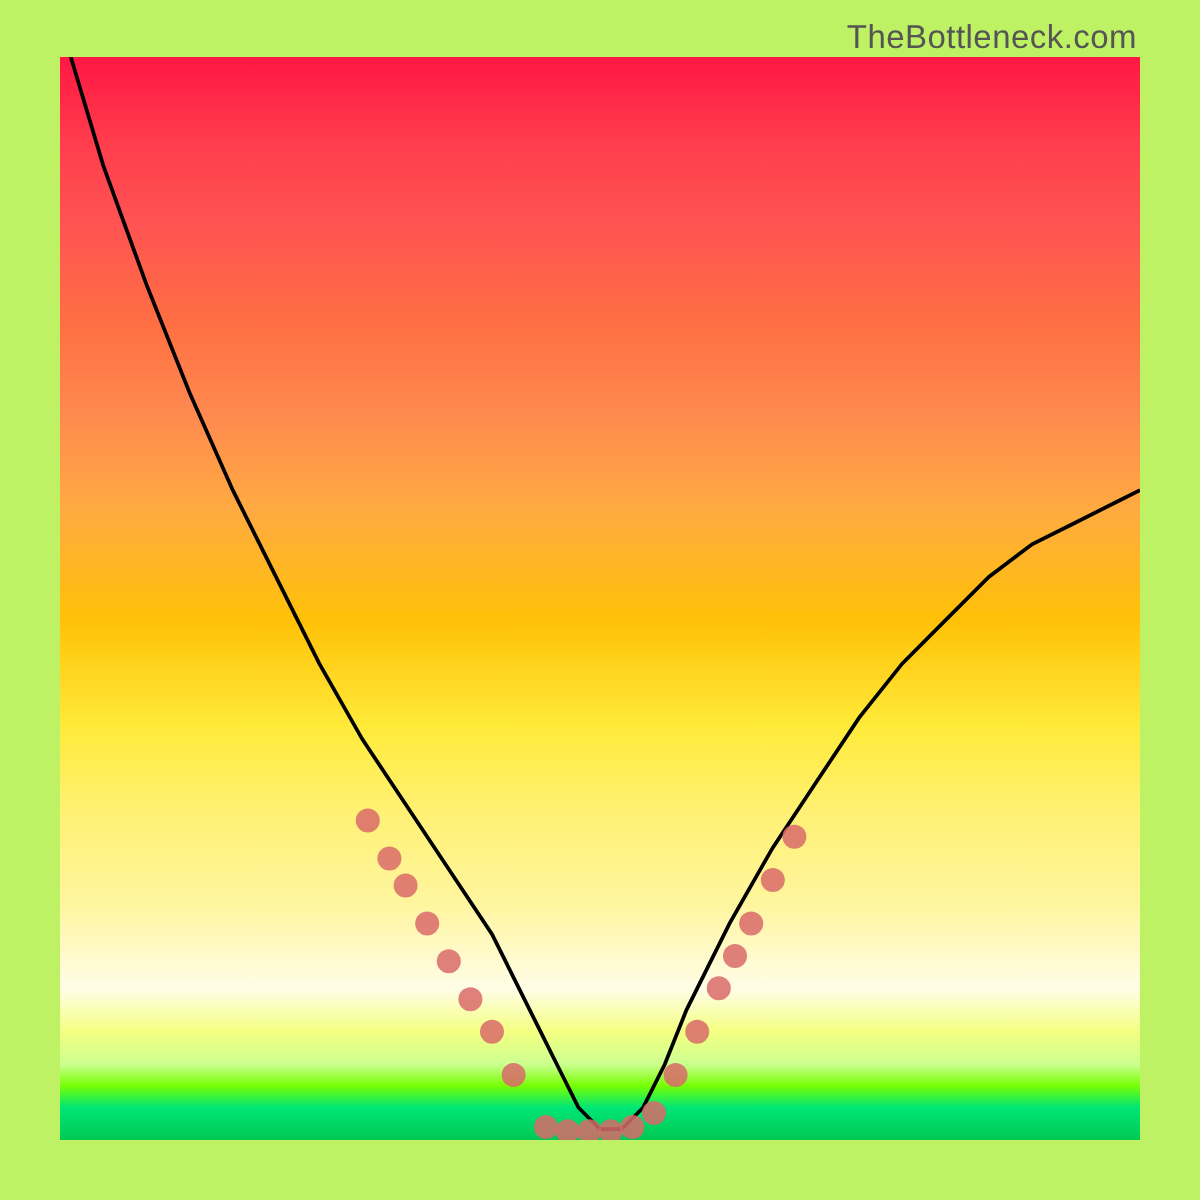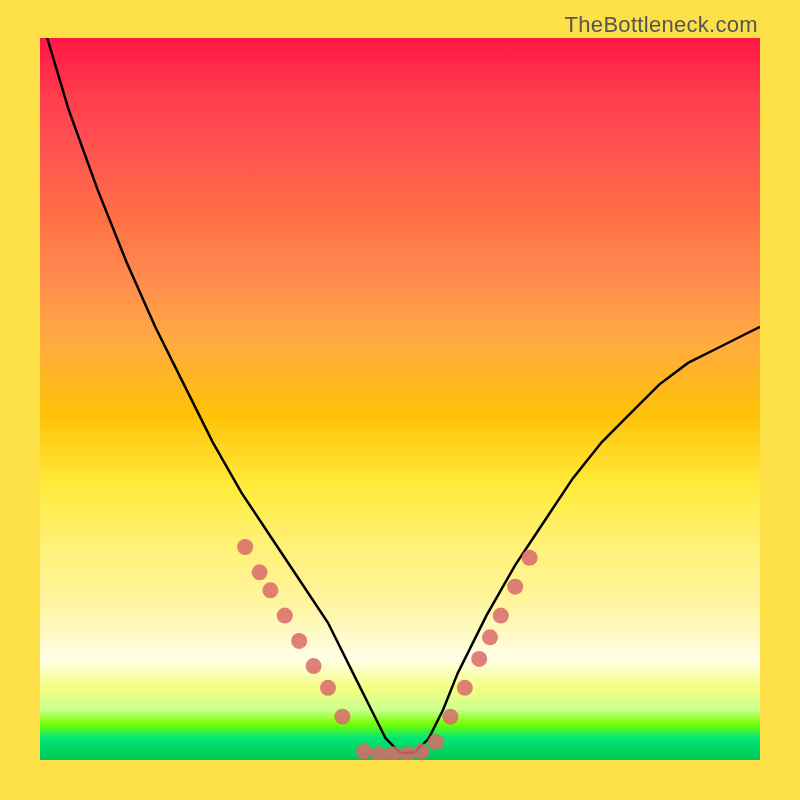--- a/index.html
+++ b/index.html
@@ -10,21 +10,21 @@
     font-family: Arial, sans-serif;
     position: relative;
     overflow: hidden;
   }
   .frame {
     position: absolute;
     top: 0;
     left: 0;
     width: 800px;
     height: 800px;
-    background: #fde047;
+    background: #bef264;
   }
   .plot-area {
     position: absolute;
     top: 38px;
     left: 40px;
     width: 720px;
     height: 722px;
     background: linear-gradient(to bottom,
       #ff1744 0%,
       #ff3d4d 8%,

